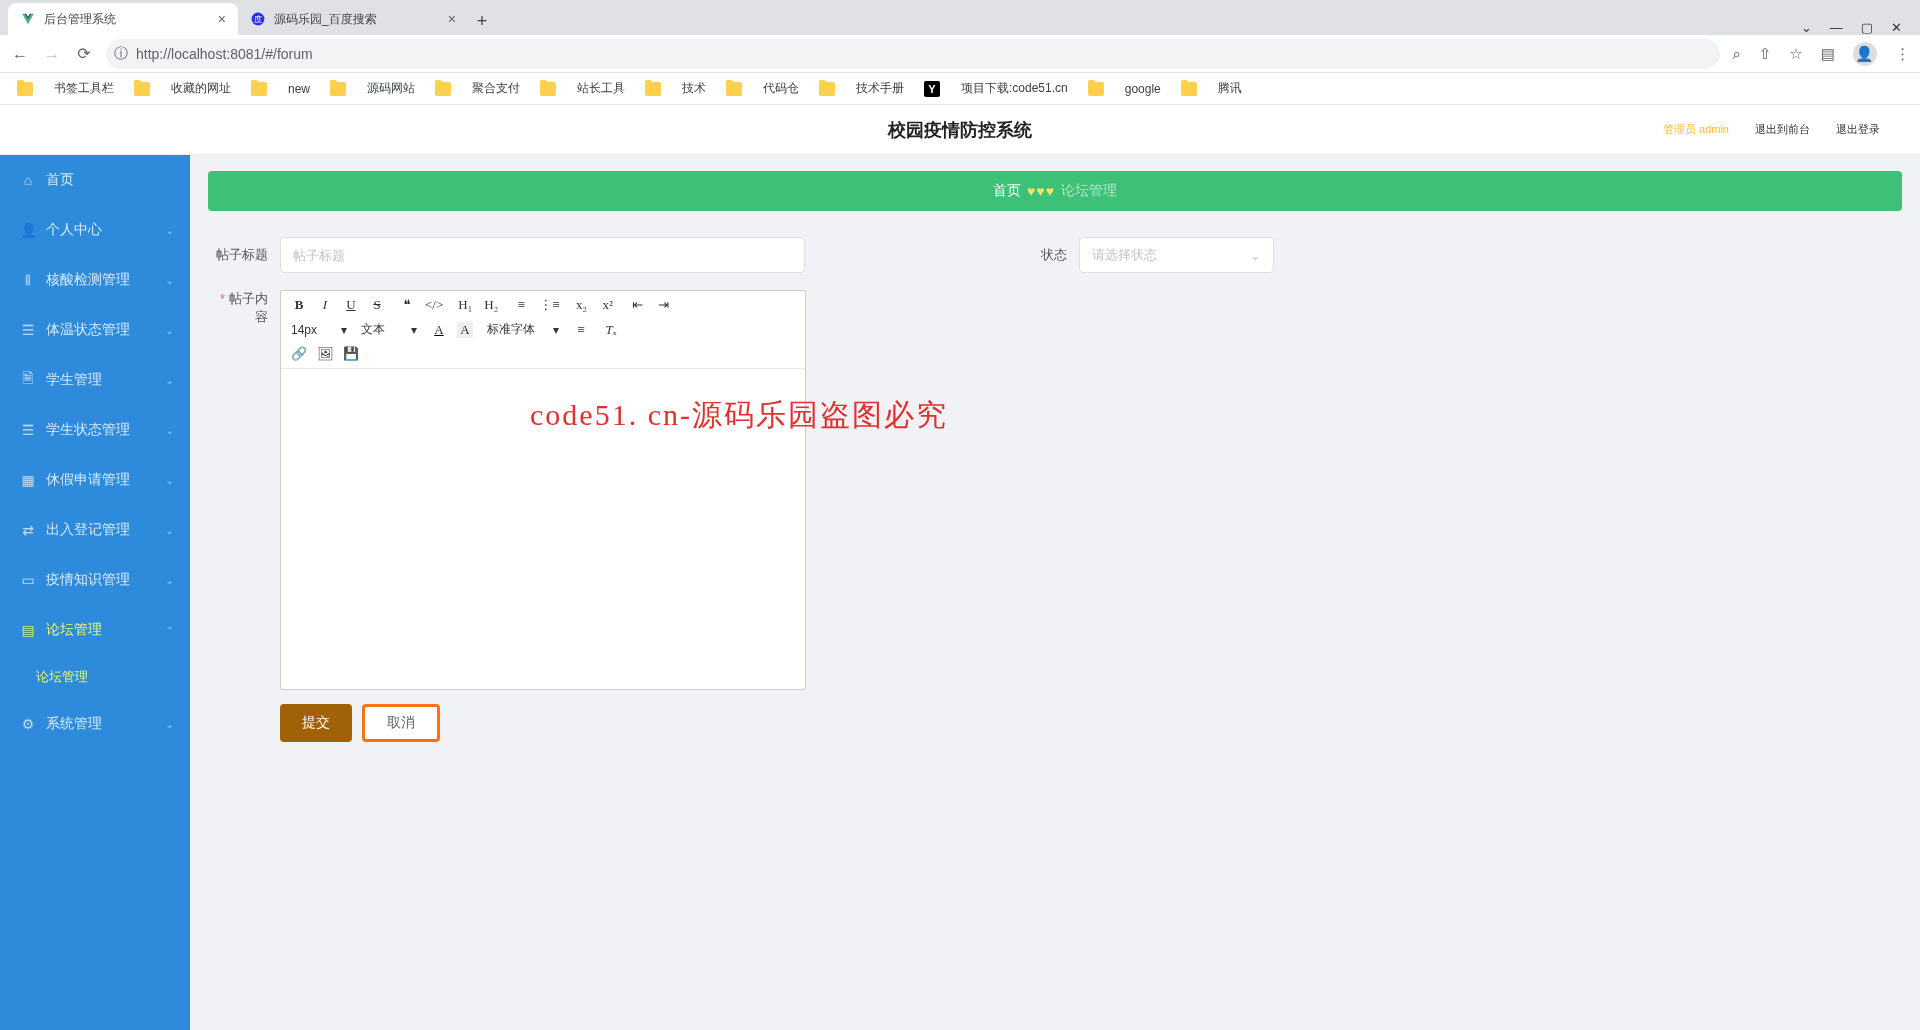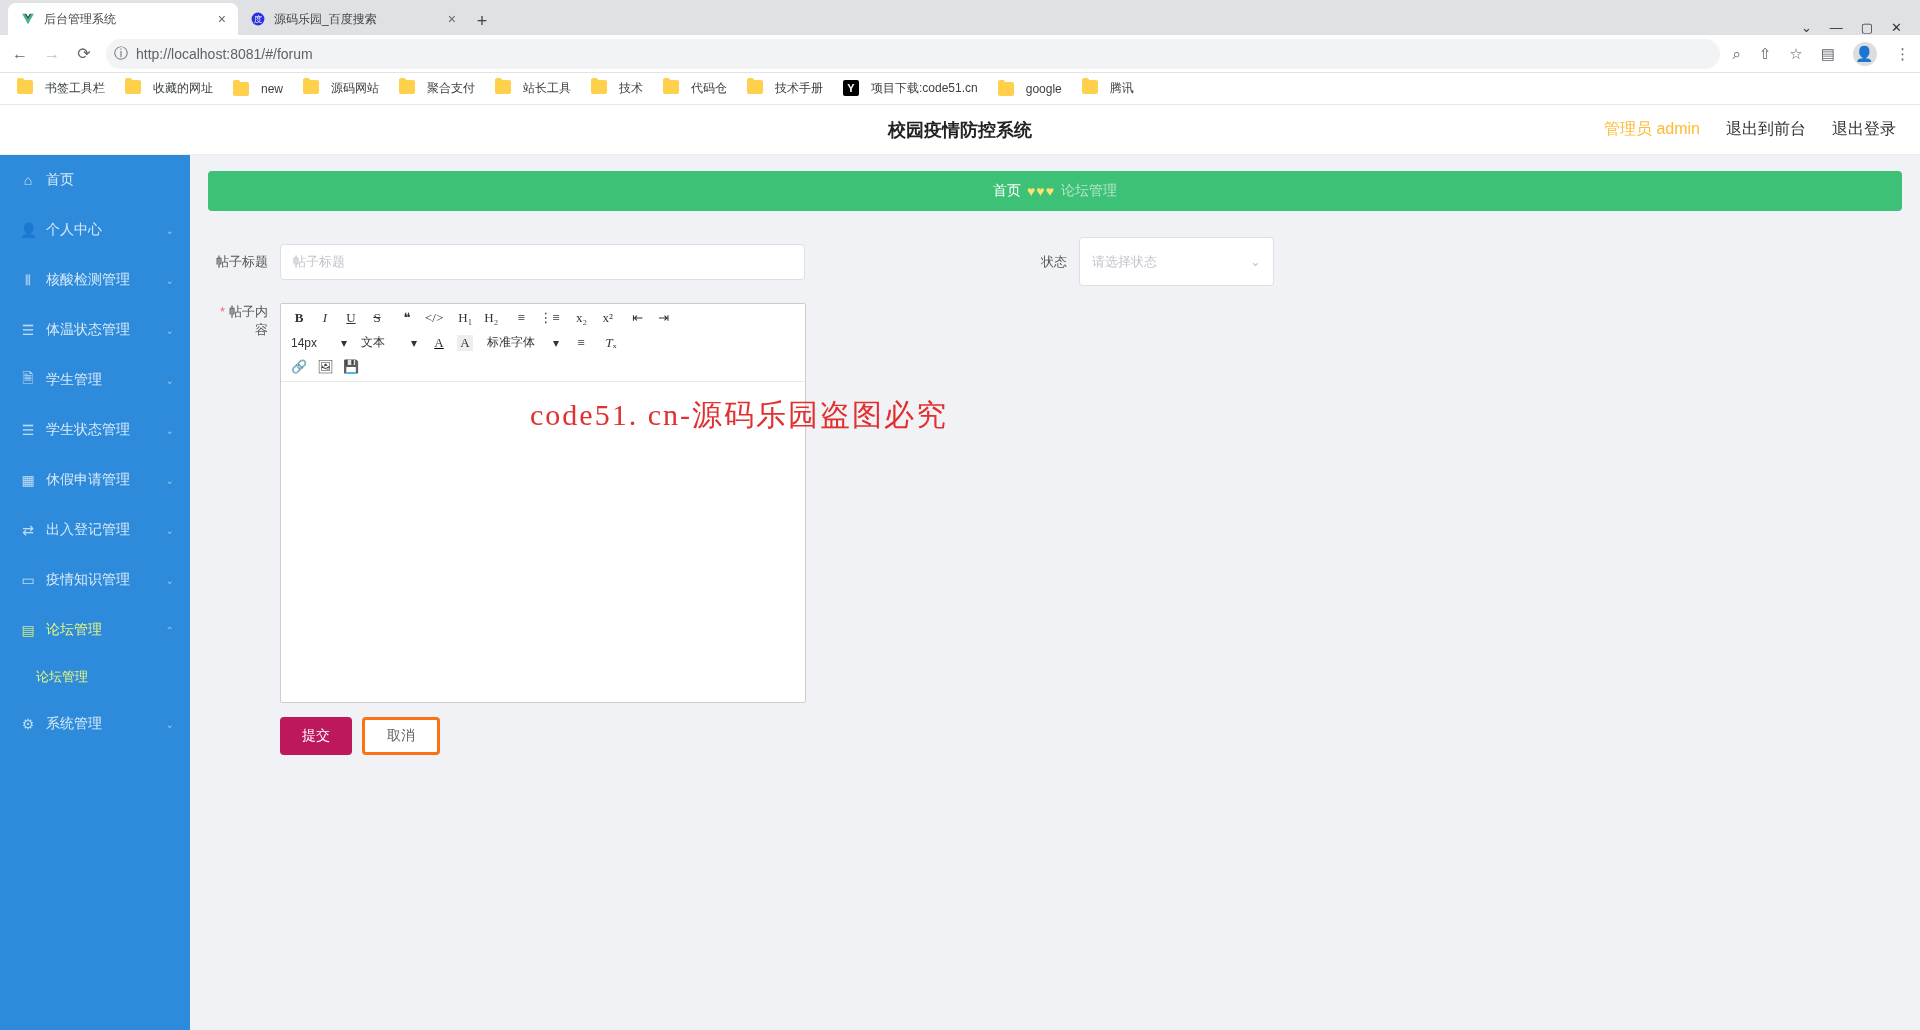--- a/index.html
+++ b/index.html
@@ -17,29 +17,29 @@
 
 .addr-bar { height: 38px; background: #fff; display: flex; align-items: center; padding: 0 10px; gap: 12px; border-bottom: 1px solid #e3e3e3; }
 .nav-btn { color: #666; font-size: 16px; cursor: pointer; width: 20px; text-align: center; }
 .url-box { flex: 1; display: flex; align-items: center; gap: 8px; padding: 0 8px; height: 30px; border-radius: 15px; background: #f1f3f4; }
 .url-info-icon { color: #5f6368; font-size: 14px; }
 .url-text { color: #5f6368; font-size: 14px; }
 .addr-icons { display: flex; gap: 18px; color: #5f6368; font-size: 15px; align-items: center; }
 .avatar-circle { width: 24px; height: 24px; border-radius: 50%; background: #ddd; display: flex; align-items: center; justify-content: center; }
 
 .bookmarks { height: 32px; background: #fff; display: flex; align-items: center; padding: 0 10px; gap: 6px; border-bottom: 1px solid #e8e8e8; font-size: 12px; }
-.bm { display: flex; gap: 12px; padding: 3px 7px; cursor: pointer; color: #3c4043; }
+.bm { display: flex; align-items: center; gap: 21px; padding: 3px 7px; cursor: pointer; color: #3c4043; }
 .bm-folder { width: 16px; height: 14px; background: #ffd04c; border-radius: 2px; position: relative; }
 .bm-folder::before { content: ''; position: absolute; top: -2px; left: 0; width: 7px; height: 3px; background: #ffd04c; border-radius: 2px 2px 0 0; }
 .bm-y { width: 16px; height: 16px; background: #000; color: #fff; font-size: 11px; font-weight: bold; display: flex; align-items: center; justify-content: center; border-radius: 2px; }
 
 
 .app-header { height: 50px; display: flex; align-items: center; justify-content: center; border-bottom: 1px solid #eee; position: relative; }
 .app-title { font-size: 18px; font-weight: bold; color: #222; }
-.header-right { position: absolute; right: 24px; display: flex; gap: 26px; font-size: 16px; }
+.header-right { position: absolute; right: 40px; display: flex; gap: 26px; font-size: 11px; }
 .admin-link { color: #ffb933; }
 .hdr-link { color: #333; cursor: pointer; }
 
 .app-body { display: flex; height: calc(100vh - 155px); background: #f0f2f5; }
 .sidebar { width: 190px; background: #2e8bdb; color: #cfe5f8; display: flex; flex-direction: column; }
 .side-item { height: 50px; display: flex; align-items: center; padding: 0 20px; gap: 10px; font-size: 14px; cursor: pointer; position: relative; color: #d8eaf9; }
 .side-item.active-parent { color: #e6f87f; }
 .side-sub { height: 44px; display: flex; align-items: center; padding-left: 36px; font-size: 13px; color: #e6f87f; cursor: pointer; }
 .side-chevron { position: absolute; right: 16px; font-size: 10px; color: rgba(255,255,255,0.5); }
 .side-icon { width: 16px; text-align: center; opacity: 0.85; }
@@ -49,32 +49,32 @@
 .bc-home { color: #fff; font-weight: 500; }
 .bc-hearts { color: #ffe26b; letter-spacing: 1px; }
 .bc-current { color: rgba(255,255,255,0.6); }
 
 .form-row { display: flex; align-items: center; margin-top: 26px; gap: 22px; }
 .field { display: flex; align-items: center; gap: 12px; }
 .label { font-size: 13px; color: #555; width: 60px; text-align: right; }
 .req::before { content: '*'; color: #f56c6c; margin-right: 4px; }
 .input { width: 525px; height: 36px; border: 1px solid #dcdfe6; border-radius: 4px; padding: 0 12px; font-size: 13px; color: #333; }
 .input::placeholder { color: #c0c4cc; }
-.select { width: 195px; height: 49px; border: 1px solid #dcdfe6; border-radius: 4px; padding: 0 12px; font-size: 13px; color: #c0c4cc; display: flex; align-items: center; justify-content: space-between; background: #fff; cursor: pointer; }
+.select { width: 195px; height: 36px; border: 1px solid #dcdfe6; border-radius: 4px; padding: 0 12px; font-size: 13px; color: #c0c4cc; display: flex; align-items: center; justify-content: space-between; background: #fff; cursor: pointer; }
 
 .editor { width: 526px; border: 1px solid #ccc; border-radius: 2px; background: #fff; }
 .toolbar { border-bottom: 1px solid #e8e8e8; padding: 6px 10px; display: flex; flex-wrap: wrap; gap: 4px 14px; align-items: center; font-size: 13px; color: #333; }
 .tb-group { display: flex; gap: 10px; align-items: center; }
 .tb-btn { cursor: pointer; min-width: 16px; text-align: center; font-family: Georgia, serif; }
 .tb-sel { display: flex; align-items: center; gap: 6px; font-size: 12px; min-width: 56px; justify-content: space-between; }
 .editor-body { height: 320px; }
 
 .btn-row { display: flex; gap: 10px; margin-top: 14px; margin-left: 0; }
 .btn { height: 38px; padding: 0 22px; border-radius: 4px; font-size: 14px; cursor: pointer; border: none; }
-.btn-primary { background: #be185d; color: #fff; font-family: Liberation Serif, serif; }
+.btn-primary { background: #a16207; color: #fff; font-family: Liberation Serif, serif; }
 .btn-default { background: #fff; color: #606266; border: 3px solid #f97316; }
 
 .watermark { position: fixed; top: 395px; left: 530px; font-size: 30px; color: #e03030; font-family: "Microsoft YaHei"; letter-spacing: 2px; pointer-events: none; z-index: 999; }
 
 svg { display: block; }
 </style>
 </head>
 <body>
 
 <div class="browser-tabs">

